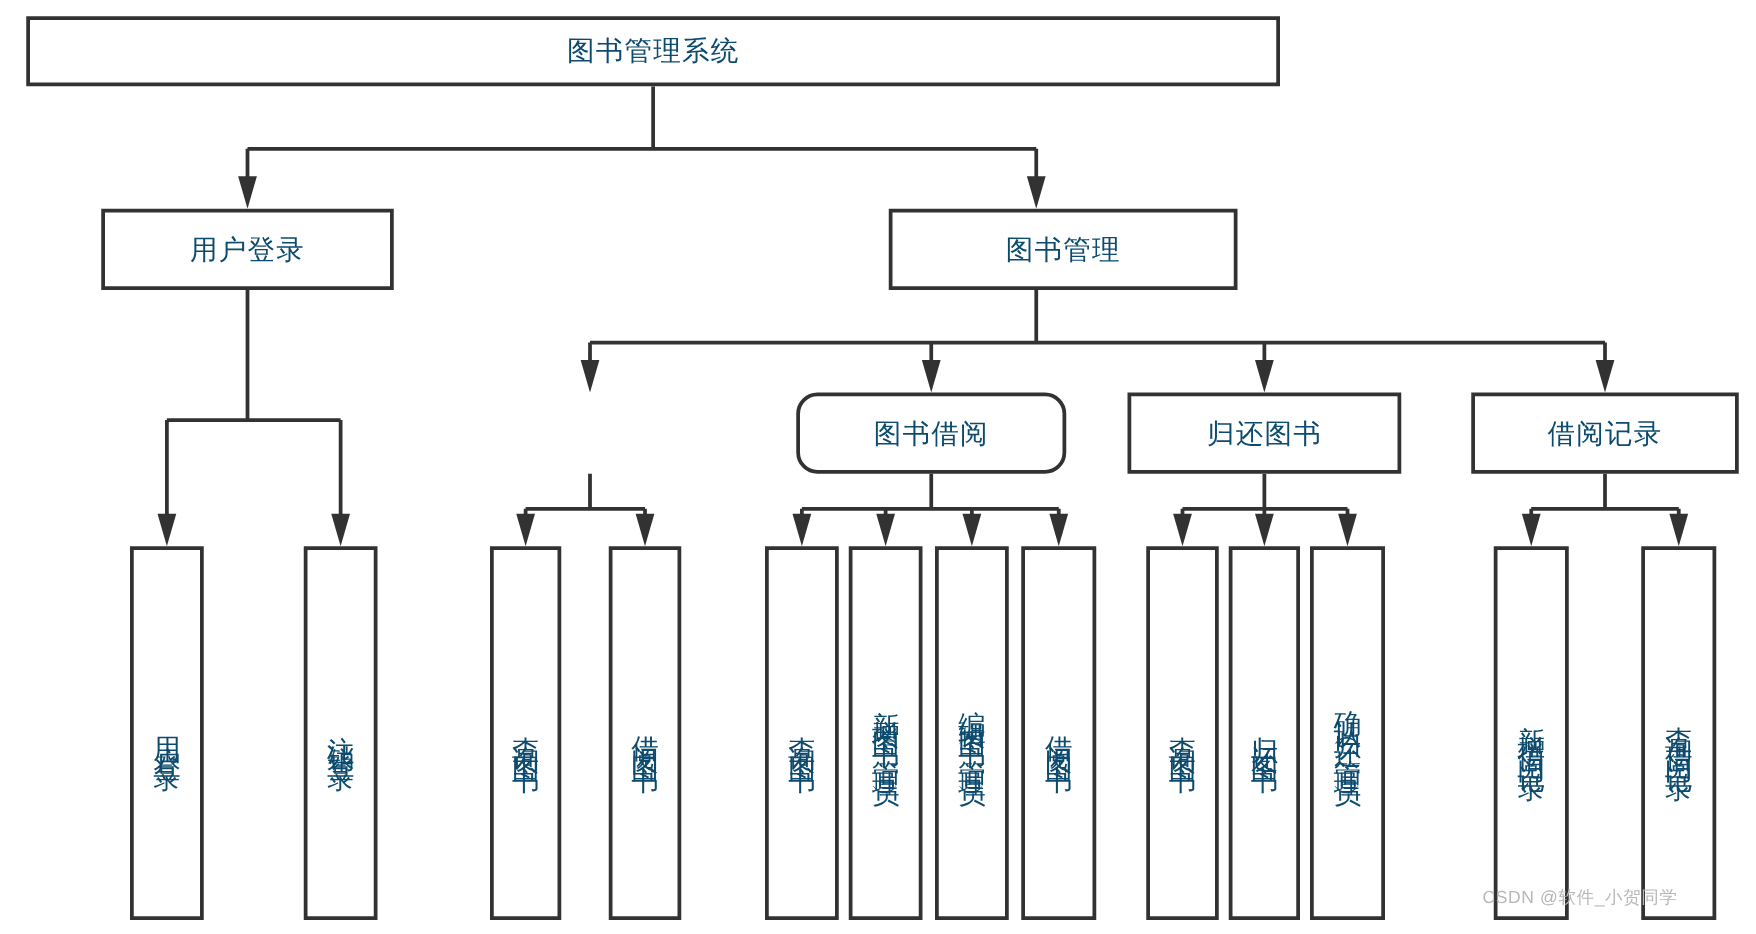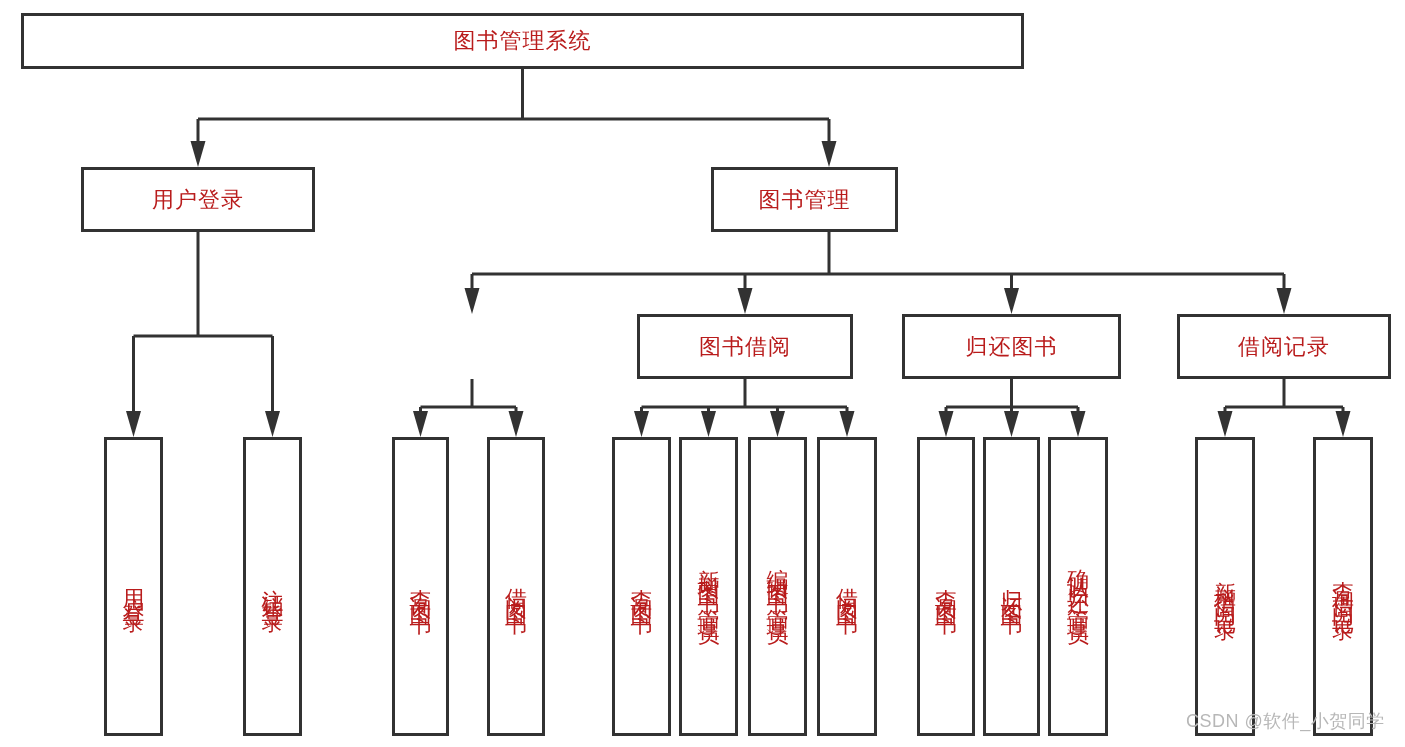--- a/index.html
+++ b/index.html
@@ -18,37 +18,37 @@
     pointer-events: none;
   }
   .node {
     position: absolute;
     background: #ffffff;
     border: 3px solid #323232;
     box-sizing: border-box;
     display: flex;
     align-items: center;
     justify-content: center;
-    color: #b91c1c;
+    color: #0c4a6e;
     text-align: center;
     z-index: 2;
   }
   .h-node { font-size: 22px; letter-spacing: 1px; white-space: nowrap; }
   .v-node {
     writing-mode: vertical-rl;
     text-orientation: mixed;
     font-size: 22px;
     letter-spacing: 8px;
     line-height: 1.1;
   }
   .watermark {
     position: absolute;
     left: 1186px;
     top: 709px;
-    font-size: 18px;
+    font-size: 14px;
     color: #b7b7b7;
     white-space: nowrap;
     z-index: 3;
     letter-spacing: 0.5px;
   }
 </style>
 </head>
 <body>
 
 <div id="canvas">
@@ -89,23 +89,23 @@
       <polygon points="1004,411 1019,411 1011.5,437"></polygon>
       <polygon points="1070.5,411 1085.5,411 1078,437"></polygon>
       <polygon points="1217.5,411 1232.5,411 1225,437"></polygon>
       <polygon points="1335.5,411 1350.5,411 1343,437"></polygon>
     </g>
   </svg>
 
   <div class="node h-node" style="left:21px; top:13px; width:1003px; height:56px;">图书管理系统</div>
 
   <div class="node h-node" style="left:81px; top:167px; width:234px; height:65px;">用户登录</div>
-  <div class="node h-node" style="left:711px; top:167px; width:187px; height:65px;">图书管理</div>
+  <div class="node h-node" style="left:711px; top:167px; width:279px; height:65px;">图书管理</div>
 
-  <div class="node h-node" style="left:637px; top:314px; width:216px; height:65px;">图书借阅</div>
+  <div class="node h-node" style="left:637px; top:314px; width:216px; height:65px;border-radius:17px;">图书借阅</div>
   <div class="node h-node" style="left:902px; top:314px; width:219px; height:65px;">归还图书</div>
   <div class="node h-node" style="left:1177px; top:314px; width:214px; height:65px;">借阅记录</div>
 
   <div class="node v-node" style="left:104px; top:437px; width:59px; height:299px;">用户登录</div>
   <div class="node v-node" style="left:243px; top:437px; width:59px; height:299px;">注销登录</div>
 
   <div class="node v-node" style="left:392px; top:437px; width:57px; height:299px;">查询图书</div>
   <div class="node v-node" style="left:487px; top:437px; width:58px; height:299px;">借阅图书</div>
 
   <div class="node v-node" style="left:612px; top:437px; width:59px; height:299px;">查询图书</div>

